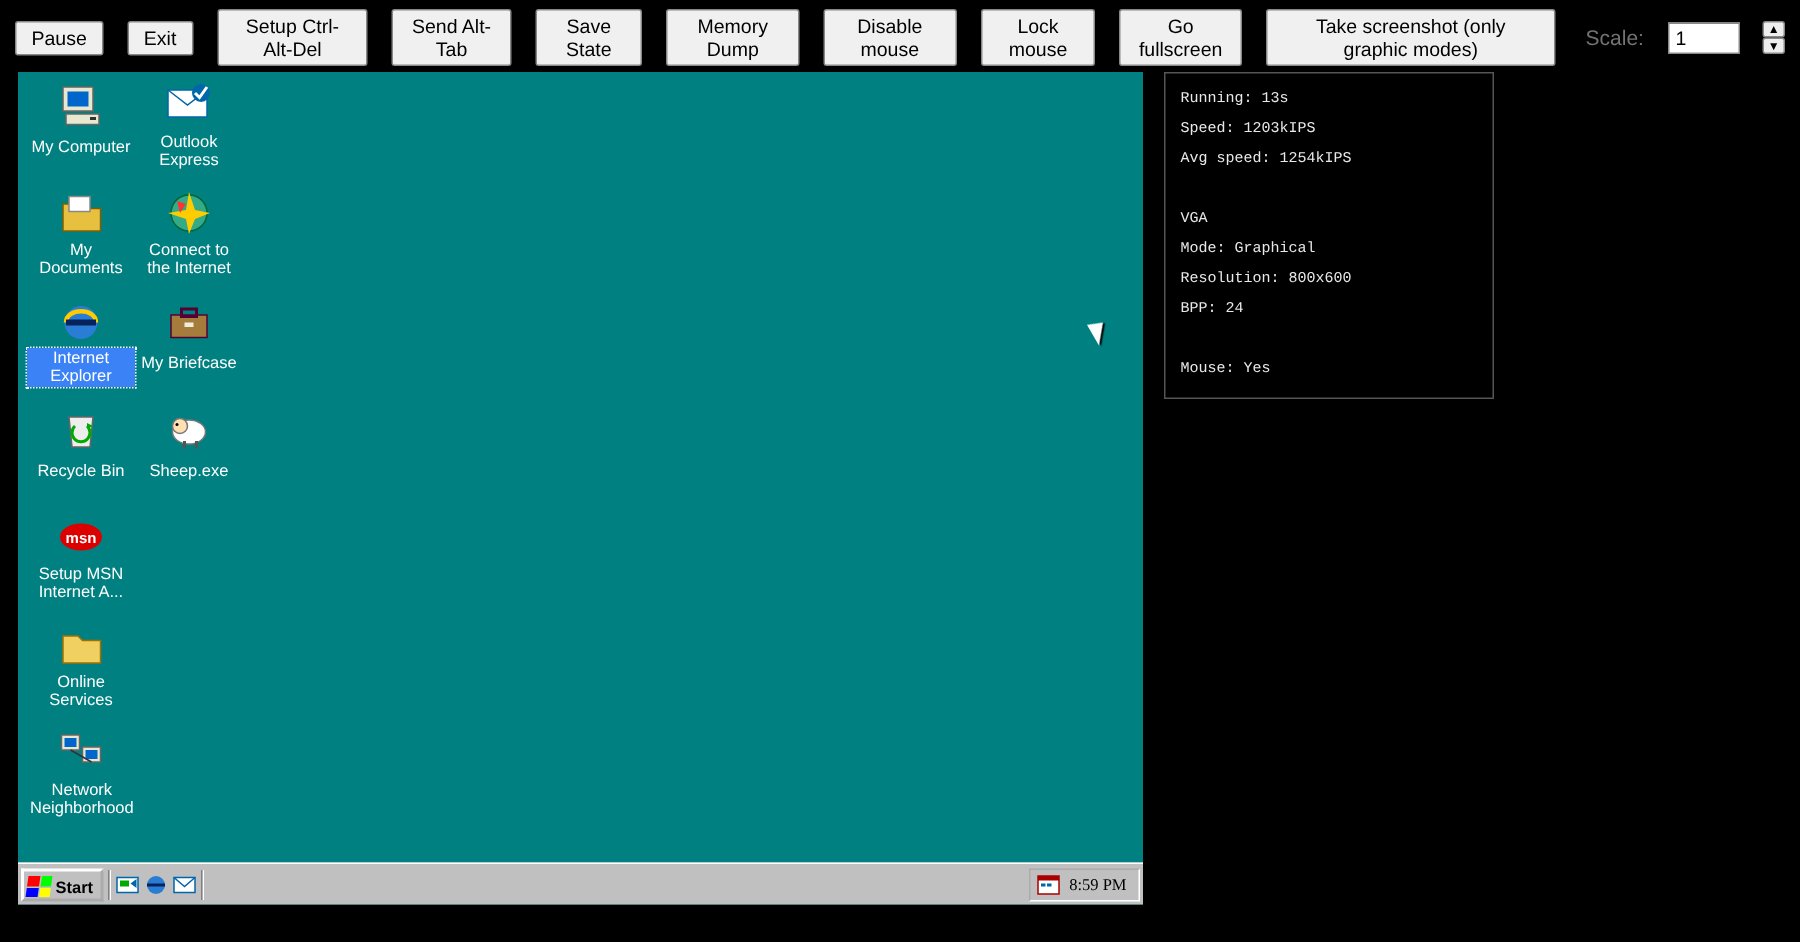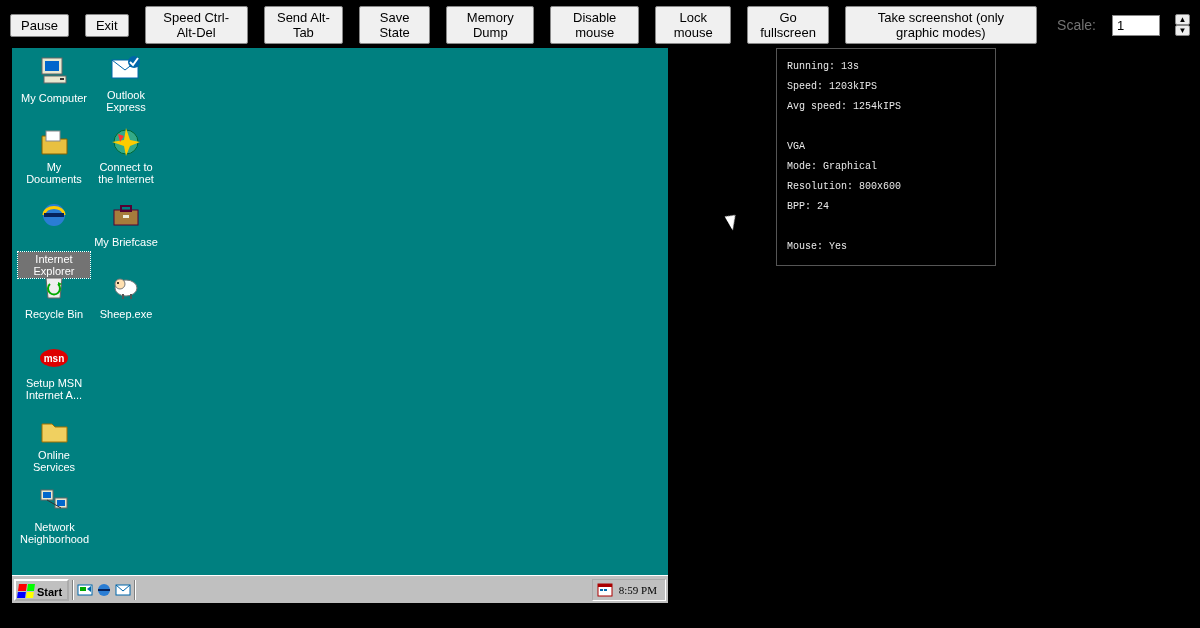--- a/index.html
+++ b/index.html
@@ -51,21 +51,21 @@
   line-height: 1;
   border: 1px solid #888;
   background: #eee;
 }
 .emu-wrap {
   position: absolute;
   left: 12px;
   top: 48px;
 }
 .desktop {
-  width: 656px;
+  width: 750px;
   height: 555px;
   background: #008080;
   position: relative;
 }
 .icon-grid {
   position: absolute;
   left: 6px;
   top: 4px;
 }
 .dicon {
@@ -84,23 +84,22 @@
 }
 .dicon span.lbl {
   color: #fff;
   font-size: 11px;
   font-family: "MS Sans Serif", Arial, sans-serif;
   line-height: 12px;
   display: inline-block;
   padding: 1px 2px;
 }
 .dicon.selected span.lbl {
-  background: #737373;
+  background: #3b82f6;
   outline: 1px dotted #fff;
-  margin-top: 20px;
 }
 
 .c0 { left: 0; }
 .c1 { left: 72px; }
 .r0 { top: 2px; }
 .r1 { top: 74px; }
 .r2 { top: 146px; }
 .r3 { top: 218px; }
 .r4 { top: 290px; }
 .r5 { top: 362px; }
@@ -204,21 +203,21 @@
   line-height: 20px;
   white-space: pre;
 }
 </style>
 </head>
 <body>
 
 <div class="toolbar">
   <button>Pause</button>
   <button>Exit</button>
-  <button>Speed Ctrl-Alt-Del</button>
+  <button>Setup Ctrl-Alt-Del</button>
   <button>Send Alt-Tab</button>
   <button>Save State</button>
   <button>Memory Dump</button>
   <button>Disable mouse</button>
   <button>Lock mouse</button>
   <button>Go fullscreen</button>
   <button>Take screenshot (only graphic modes)</button>
   <span class="scale-label">Scale:</span>
   <input class="scale-input" type="text" value="1" style="">
   <div class="spinner">

